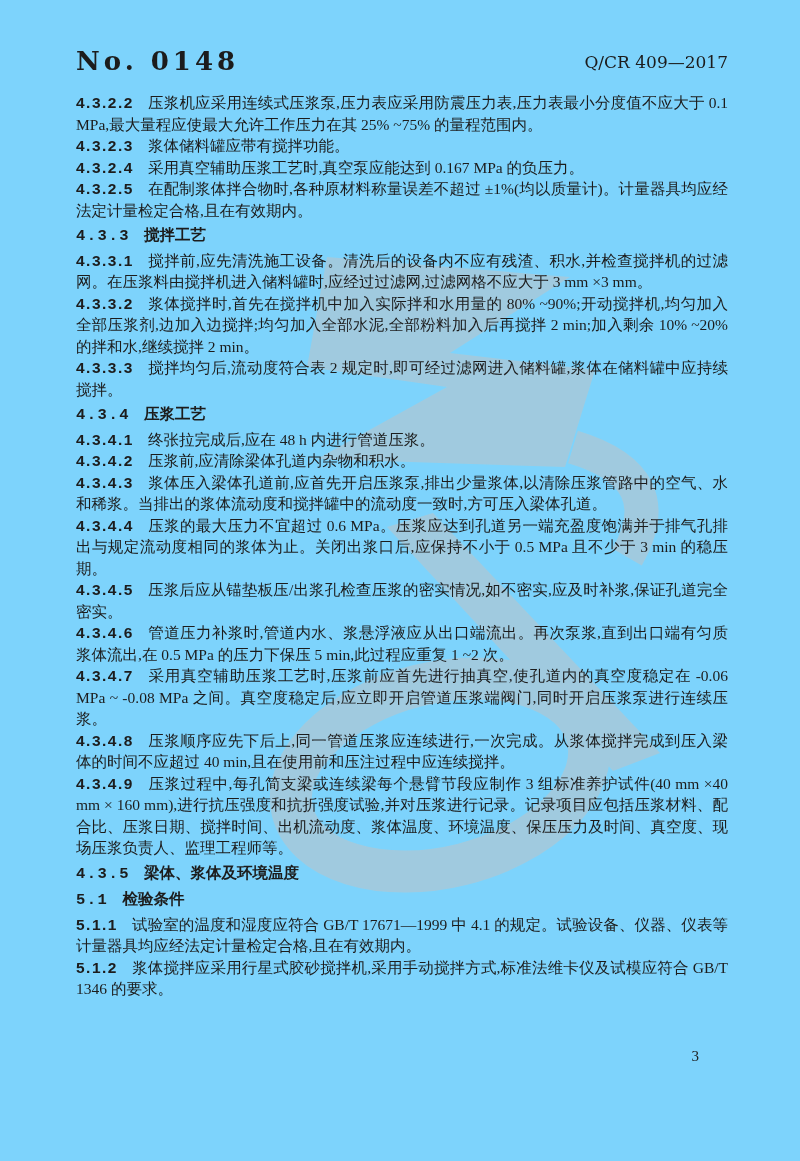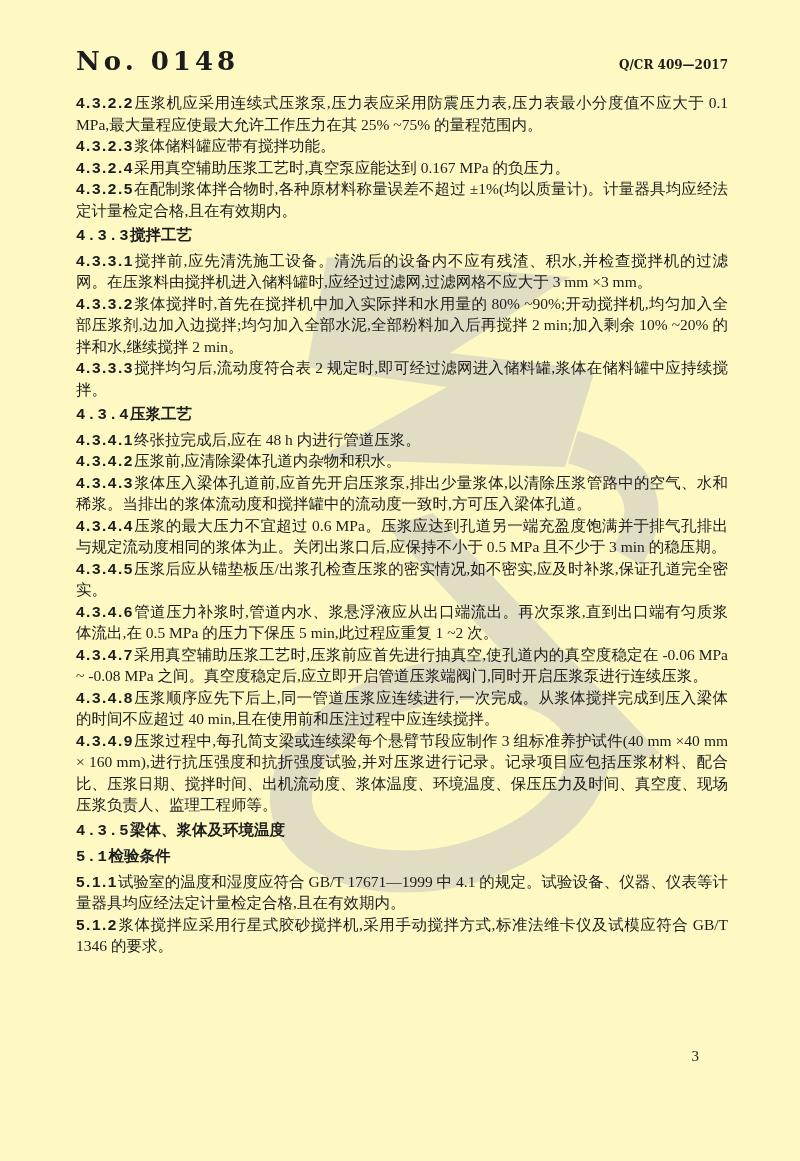--- a/index.html
+++ b/index.html
@@ -2,21 +2,21 @@
 <html><head>
 <meta charset="utf-8">
 <style>
   * { box-sizing: border-box; }
   html, body { margin: 0; padding: 0; background: #e8e8e8; }
   .page {
     position: relative;
     width: 800px;
     height: 1161px;
     margin: 0 auto;
-    background: #fef9c3;
+    background: #7dd3fc;
     overflow: hidden;
     font-family: "Liberation Serif", "DejaVu Serif", serif;
     color: #1c1c1c;
   }
   
   .watermark {
     position: absolute;
     left: 235px;
     top: 235px;
     width: 540px;
@@ -38,35 +38,36 @@
   }
   .doc-serial {
     font-family: "DejaVu Serif", "Liberation Serif", serif;
     font-weight: 700;
     font-size: 26px;
     letter-spacing: 4px;
     line-height: 1;
   }
   .standard-code {
     font-family: "DejaVu Serif", "Liberation Serif", serif;
-    font-weight: 700;
-    font-size: 12px;
+    font-weight: 400;
+    font-size: 17px;
     line-height: 1;
     padding-bottom: 3px;
   }
   main.doc-body p {
     margin: 0;
     font-size: 15.5px;
     line-height: 21.5px;
     text-align: justify;
   }
   .num {
     font-family: "Liberation Sans", "DejaVu Sans", sans-serif;
     font-weight: 700;
     letter-spacing: 1.5px;
+    margin-right: 14px;
     white-space: nowrap;
   }
   .blk.heading { margin: 3px 0 2px; }
   .blk.heading .num, .blk.heading .txt {
     font-family: Liberation Mono, monospace;
     font-weight: 700;
   }
   .blk.section { margin: 16px 0 14px; }
   .blk.section .num, .blk.section .txt {
     font-family: "Liberation Sans", "DejaVu Sans", sans-serif;

